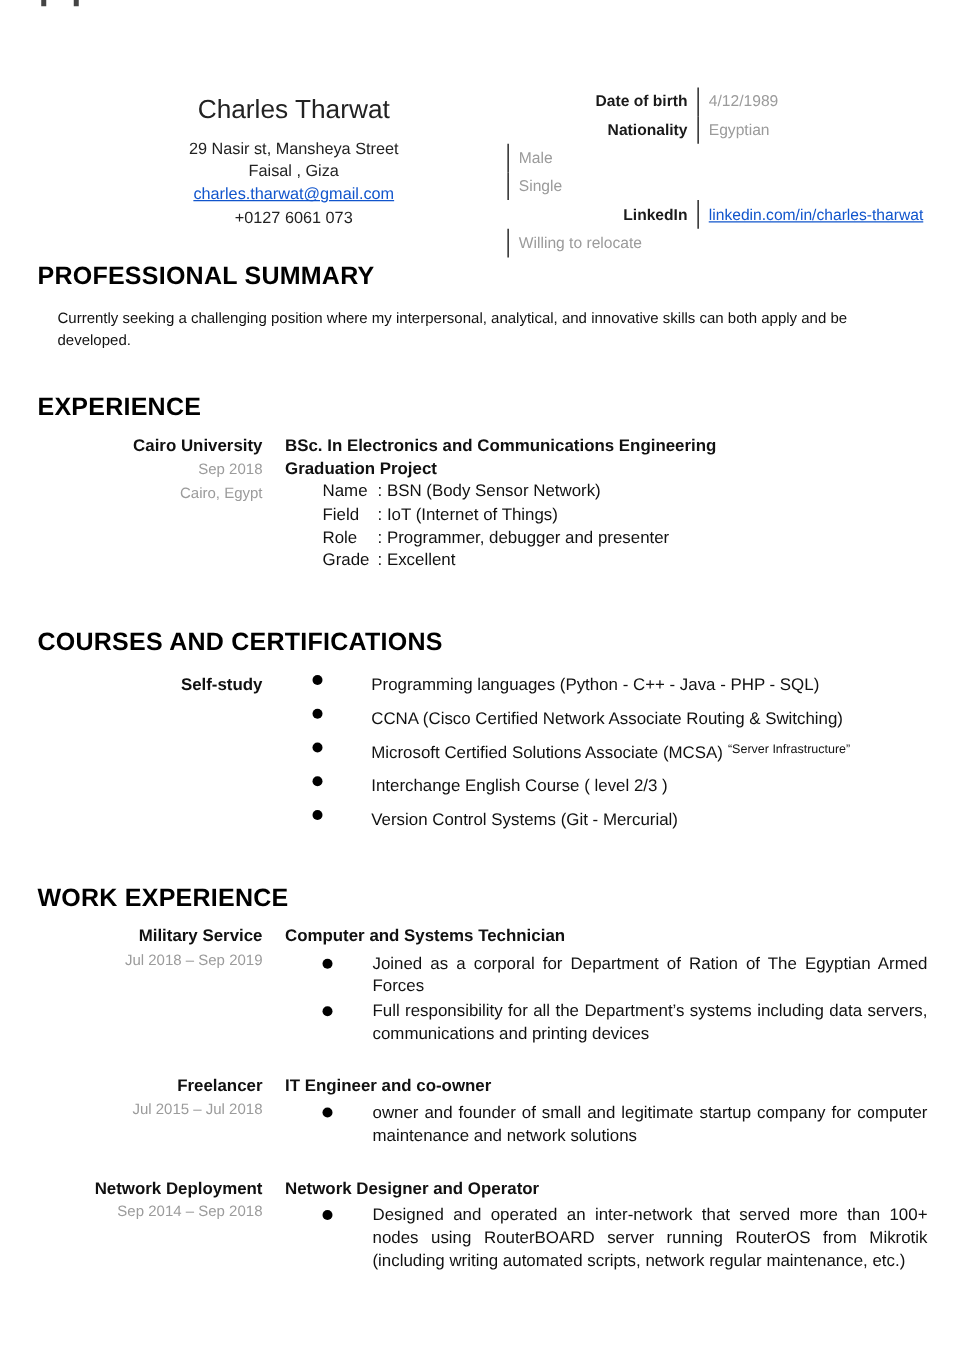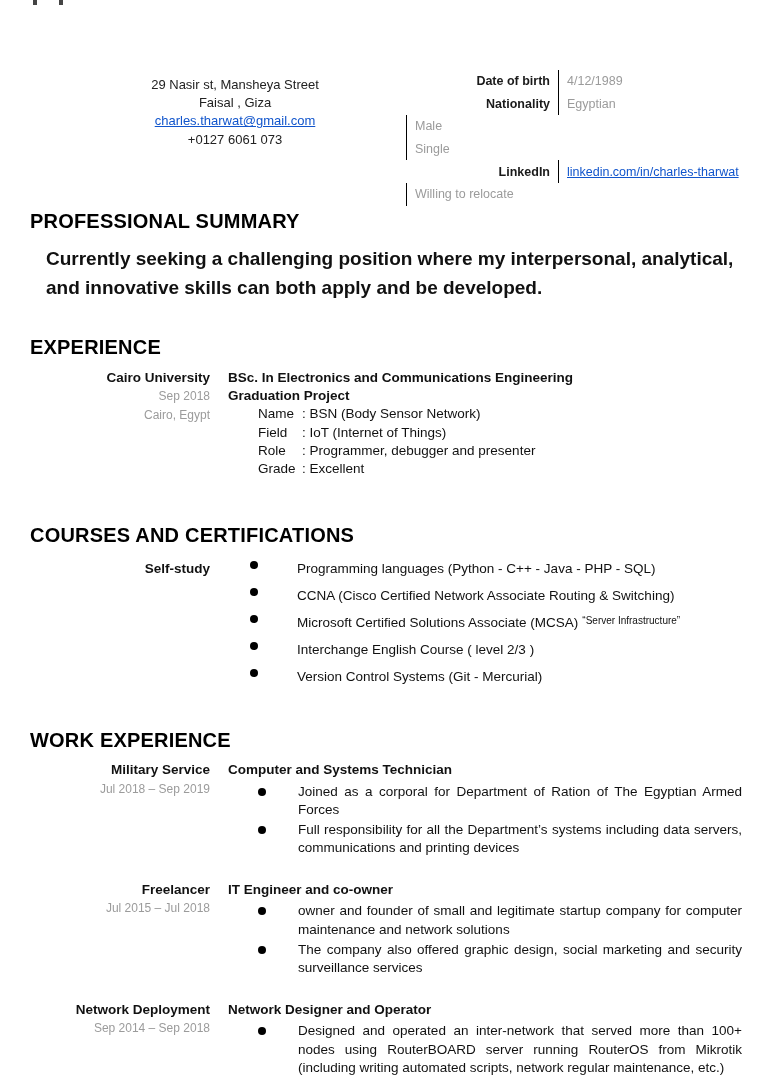--- a/index.html
+++ b/index.html
@@ -30,21 +30,21 @@
     color: #1a1a1a;
   }
   .detail-value {
     width: 188px; border-left: 1.5px solid #000; padding-left: 8px;
     font-size: 12.5px; color: #9b9b9b; display: flex; align-items: center;
   }
   .detail-value a.link { font-size: 12.5px; }
 
   
   h2.sec { font-size: 20px; font-weight: 700; margin-left: 30px; color: #000; letter-spacing: .2px; }
-  .summary-text { margin: 12px 30px 0 46px; font-size: 19px; line-height: 1.5; font-weight: bold; }
+  .summary-text { margin: 12px 30px 0 46px; font-size: 12px; line-height: 1.5; }
 
   .two-col { display: grid; grid-template-columns: 180px 1fr; column-gap: 18px; margin: 0 26px 0 30px; }
   .col-left { text-align: right; }
   .inst, .employer { font-weight: 700; font-size: 13.5px; line-height: 1.35; }
   .dates, .muted { font-size: 12px; color: #9b9b9b; line-height: 1.55; }
   .degree, .proj-heading, .role { font-weight: 700; font-size: 13.5px; line-height: 1.35; }
   .proj-line { padding-left: 30px; font-size: 13.5px; line-height: 1.35; }
   .pd-label { display: inline-block; min-width: 44px; }
 
   #education h2 { margin-top: 34px; }
@@ -68,20 +68,21 @@
 </style>
 </head>
 <body>
 
 <div>
   <div class="artifact a1"></div>
   <div class="artifact a2"></div>
 
   <div class="header">
     <div class="identity">
+      <div class="name">Charles Tharwat</div>
       <div class="line">29 Nasir st, Mansheya Street</div>
       <div class="line">Faisal , Giza</div>
       <div class="line"><a class="link">charles.tharwat@gmail.com</a></div>
       <div class="line">+0127 6061 073</div>
     </div>
 
     <div class="details">
       <div class="detail-row">
         <div class="detail-label">Date of birth</div>
         <div class="detail-value">4/12/1989</div>
@@ -195,24 +196,20 @@
       <div class="col-left">
         <div class="employer">Freelancer</div>
         <div class="dates">Jul 2015 – Jul 2018</div>
       </div>
       <div class="col-right">
         <div class="role">IT Engineer and co-owner</div>
         <div class="work-bullet">
           <span class="dot"></span>
           <span class="bt">owner and founder of small and legitimate startup company for computer maintenance and network solutions</span>
         </div>
-        <div class="work-bullet">
-          <span class="dot"></span>
-          <span class="bt">The company also offered graphic design, social marketing and security surveillance services</span>
-        </div>
       </div>
     </div>
 
     <div class="two-col job">
       <div class="col-left">
         <div class="employer">Network Deployment</div>
         <div class="dates">Sep 2014 – Sep 2018</div>
       </div>
       <div class="col-right">
         <div class="role">Network Designer and Operator</div>

